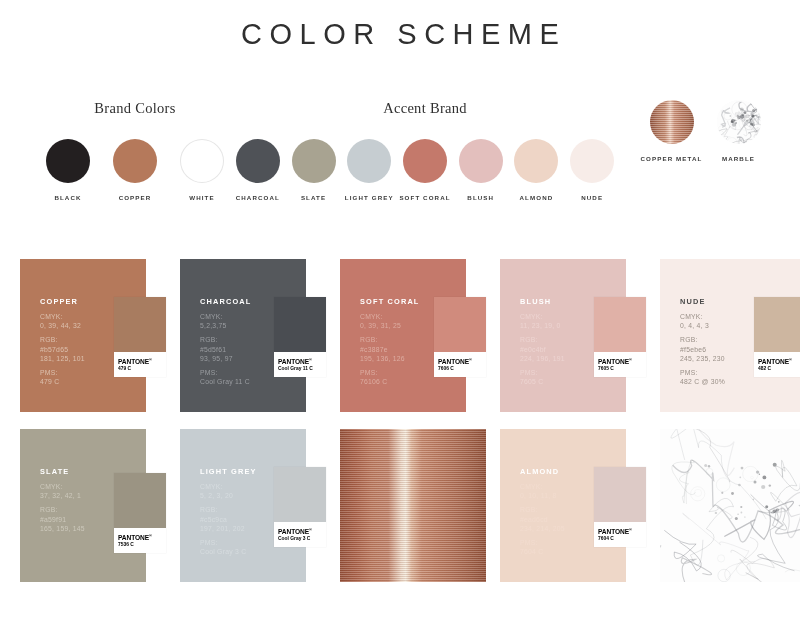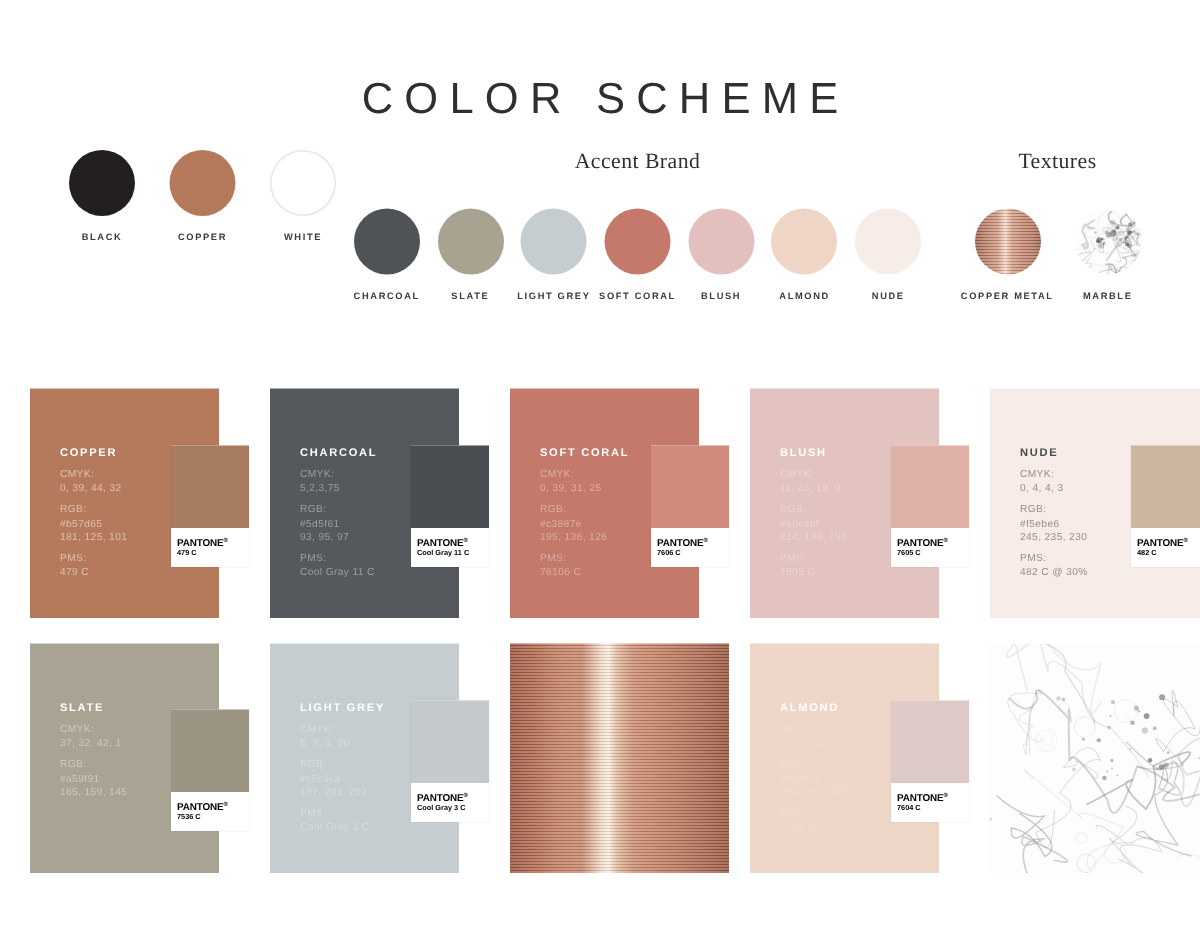--- a/index.html
+++ b/index.html
@@ -18,21 +18,21 @@
 
   
   .page-title {
     text-align: center;
     font-family: "Liberation Sans", sans-serif;
     font-weight: 300;
     font-size: 29px;
     letter-spacing: 7.5px;
     color: #2f2f2f;
     margin: 0;
-    padding-top: 50px;
+    padding-top: 18px;
     text-indent: 7.5px;
   }
 
   
   .groups {
     position: absolute;
     top: 100px;
     left: 0;
     width: 800px;
     height: 110px;
@@ -185,20 +185,21 @@
   }
   .marble-box { width: 146px; height: 153px; background: #ffffff; overflow: hidden; }
 </style>
 </head>
 <body>
 
 <h1 class="page-title">COLOR SCHEME</h1>
 
 <div class="groups">
     <div class="group" style="left: 30px; width: 210px;">
+      <div class="group-title">Brand Colors</div>
       <div class="dots">
         <div class="dot-cell">
           <div class="dot" style="background: rgb(35, 31, 32);"></div>
           <div class="dot-label">BLACK</div>
         </div>
         <div class="dot-cell">
           <div class="dot" style="background: rgb(181, 121, 91);"></div>
           <div class="dot-label">COPPER</div>
         </div>
         <div class="dot-cell">
@@ -234,21 +235,20 @@
           <div class="dot" style="background: rgb(238, 213, 198);"></div>
           <div class="dot-label">ALMOND</div>
         </div>
         <div class="dot-cell">
           <div class="dot" style="background: rgb(247, 236, 232);"></div>
           <div class="dot-label">NUDE</div>
         </div>
       </div>
     </div>
     <div class="group" style="left: 620px; width: 170px;">
-      <div class="group-title">Textures</div>
       <div class="dots">
         <div class="dot-cell">
           <div class="dot tex-copper"></div>
           <div class="dot-label">COPPER METAL</div>
         </div>
         <div class="dot-cell">
           <div class="dot tex-marble">
             <svg width="44" height="44" viewBox="0 0 44 44">
               <rect width="44" height="44" fill="#fdfdfd"></rect>
               <path d="M34.6 29.6 Q27.0 31.7 24.8 19.7 Q31.0 26.8 33.1 27.0 Q31.2 22.5 35.0 30.2 Q36.1 22.9 38.1 32.5" fill="none" stroke="#6d7076" stroke-width="0.37" opacity="0.32"></path>

